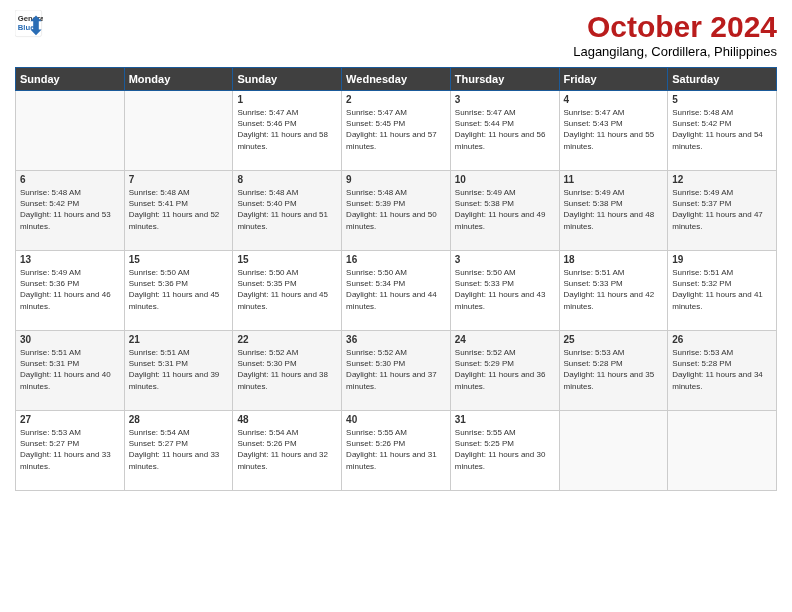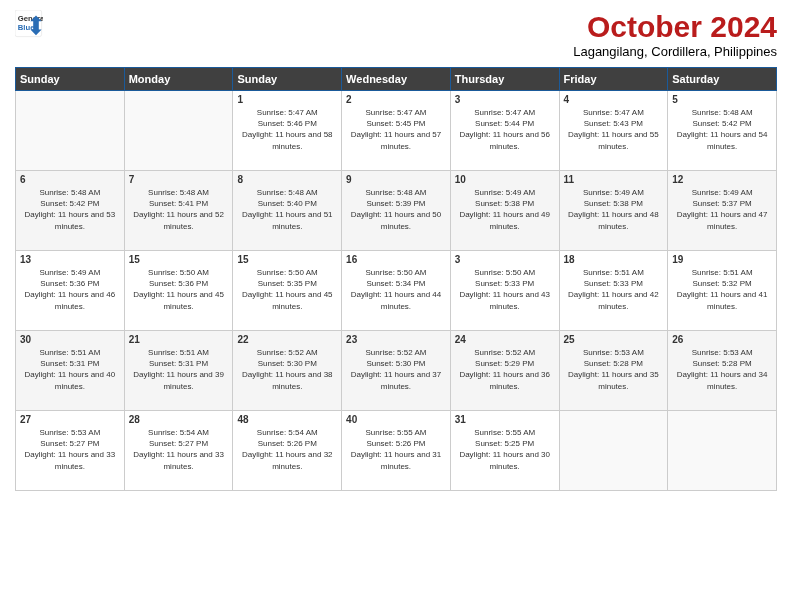--- a/index.html
+++ b/index.html
@@ -71,21 +71,20 @@
     .day-number {
       font-size: 10px;
       font-weight: bold;
       display: block;
       margin-bottom: 2px;
     }
     .day-info {
       font-size: 8px;
       line-height: 1.4;
       color: #333;
-      text-align: center;
     }
     .empty-cell {
       background: #f9f9f9 !important;
     }
   </style>
 </head>
 <body>
 
 <div class="page">
   <div class="header">
@@ -251,21 +250,21 @@
 Sunset: 5:31 PM
 Daylight: 11 hours and 39 minutes.</div>
           </td>
           <td>
             <span class="day-number">22</span>
             <div class="day-info" style="white-space: pre-line;">Sunrise: 5:52 AM
 Sunset: 5:30 PM
 Daylight: 11 hours and 38 minutes.</div>
           </td>
           <td>
-            <span class="day-number">23</span>
+            <span class="day-number">36</span>
             <div class="day-info" style="white-space: pre-line;">Sunrise: 5:52 AM
 Sunset: 5:30 PM
 Daylight: 11 hours and 37 minutes.</div>
           </td>
           <td>
             <span class="day-number">24</span>
             <div class="day-info" style="white-space: pre-line;">Sunrise: 5:52 AM
 Sunset: 5:29 PM
 Daylight: 11 hours and 36 minutes.</div>
           </td>

